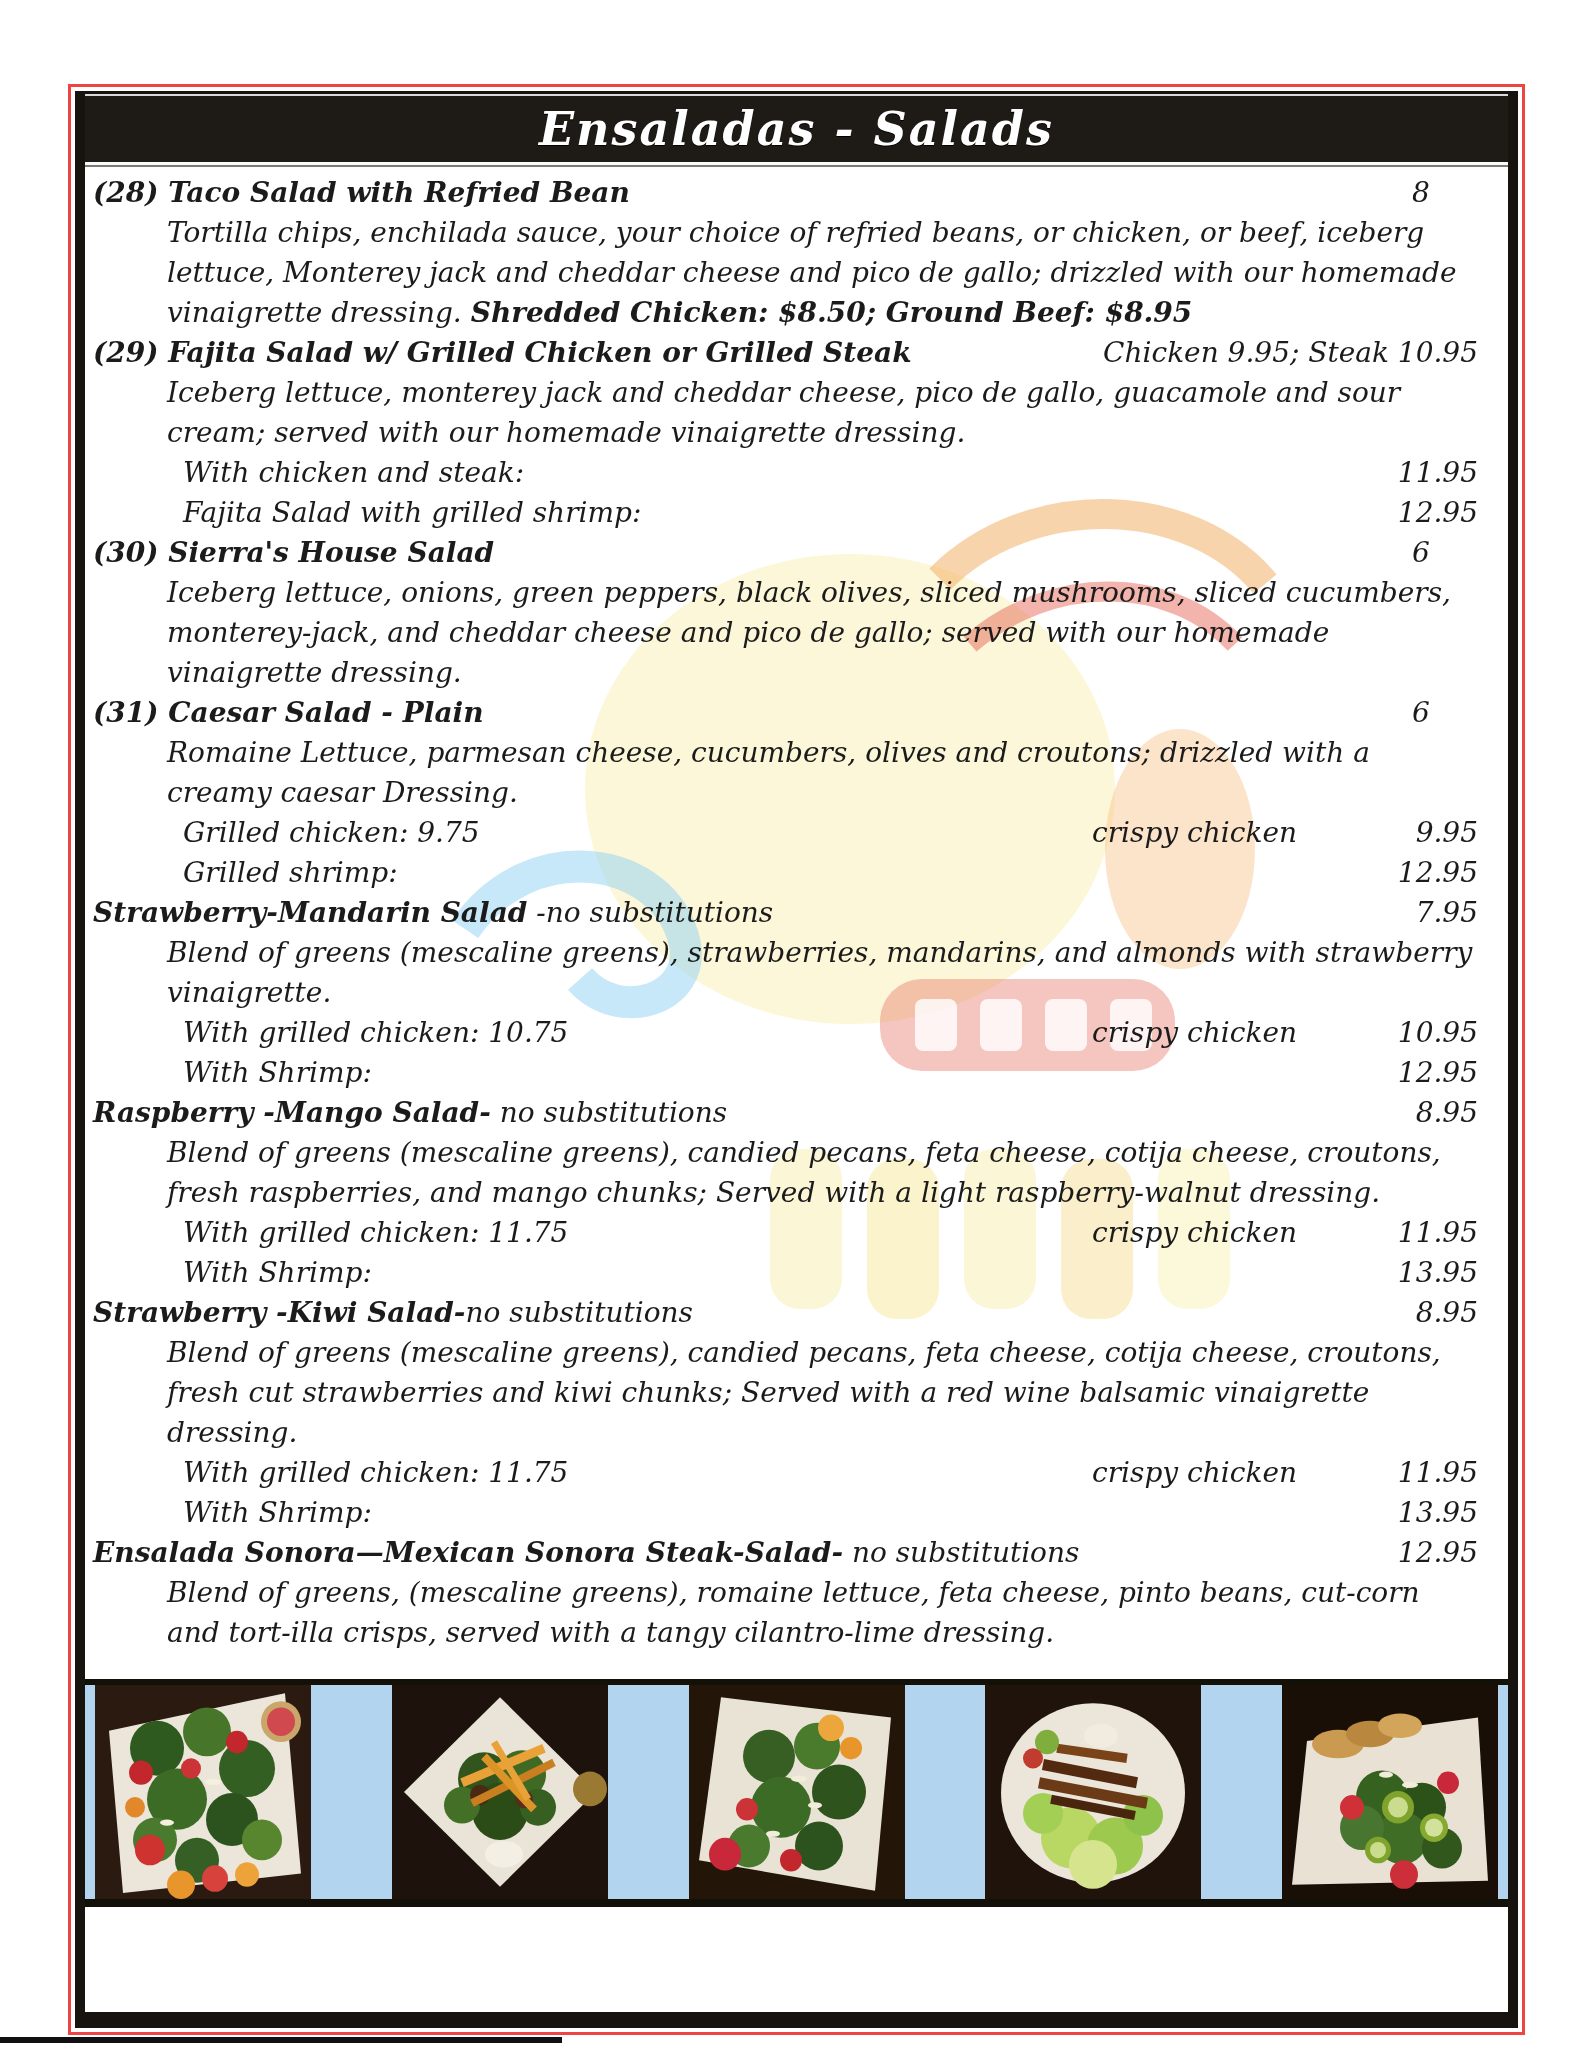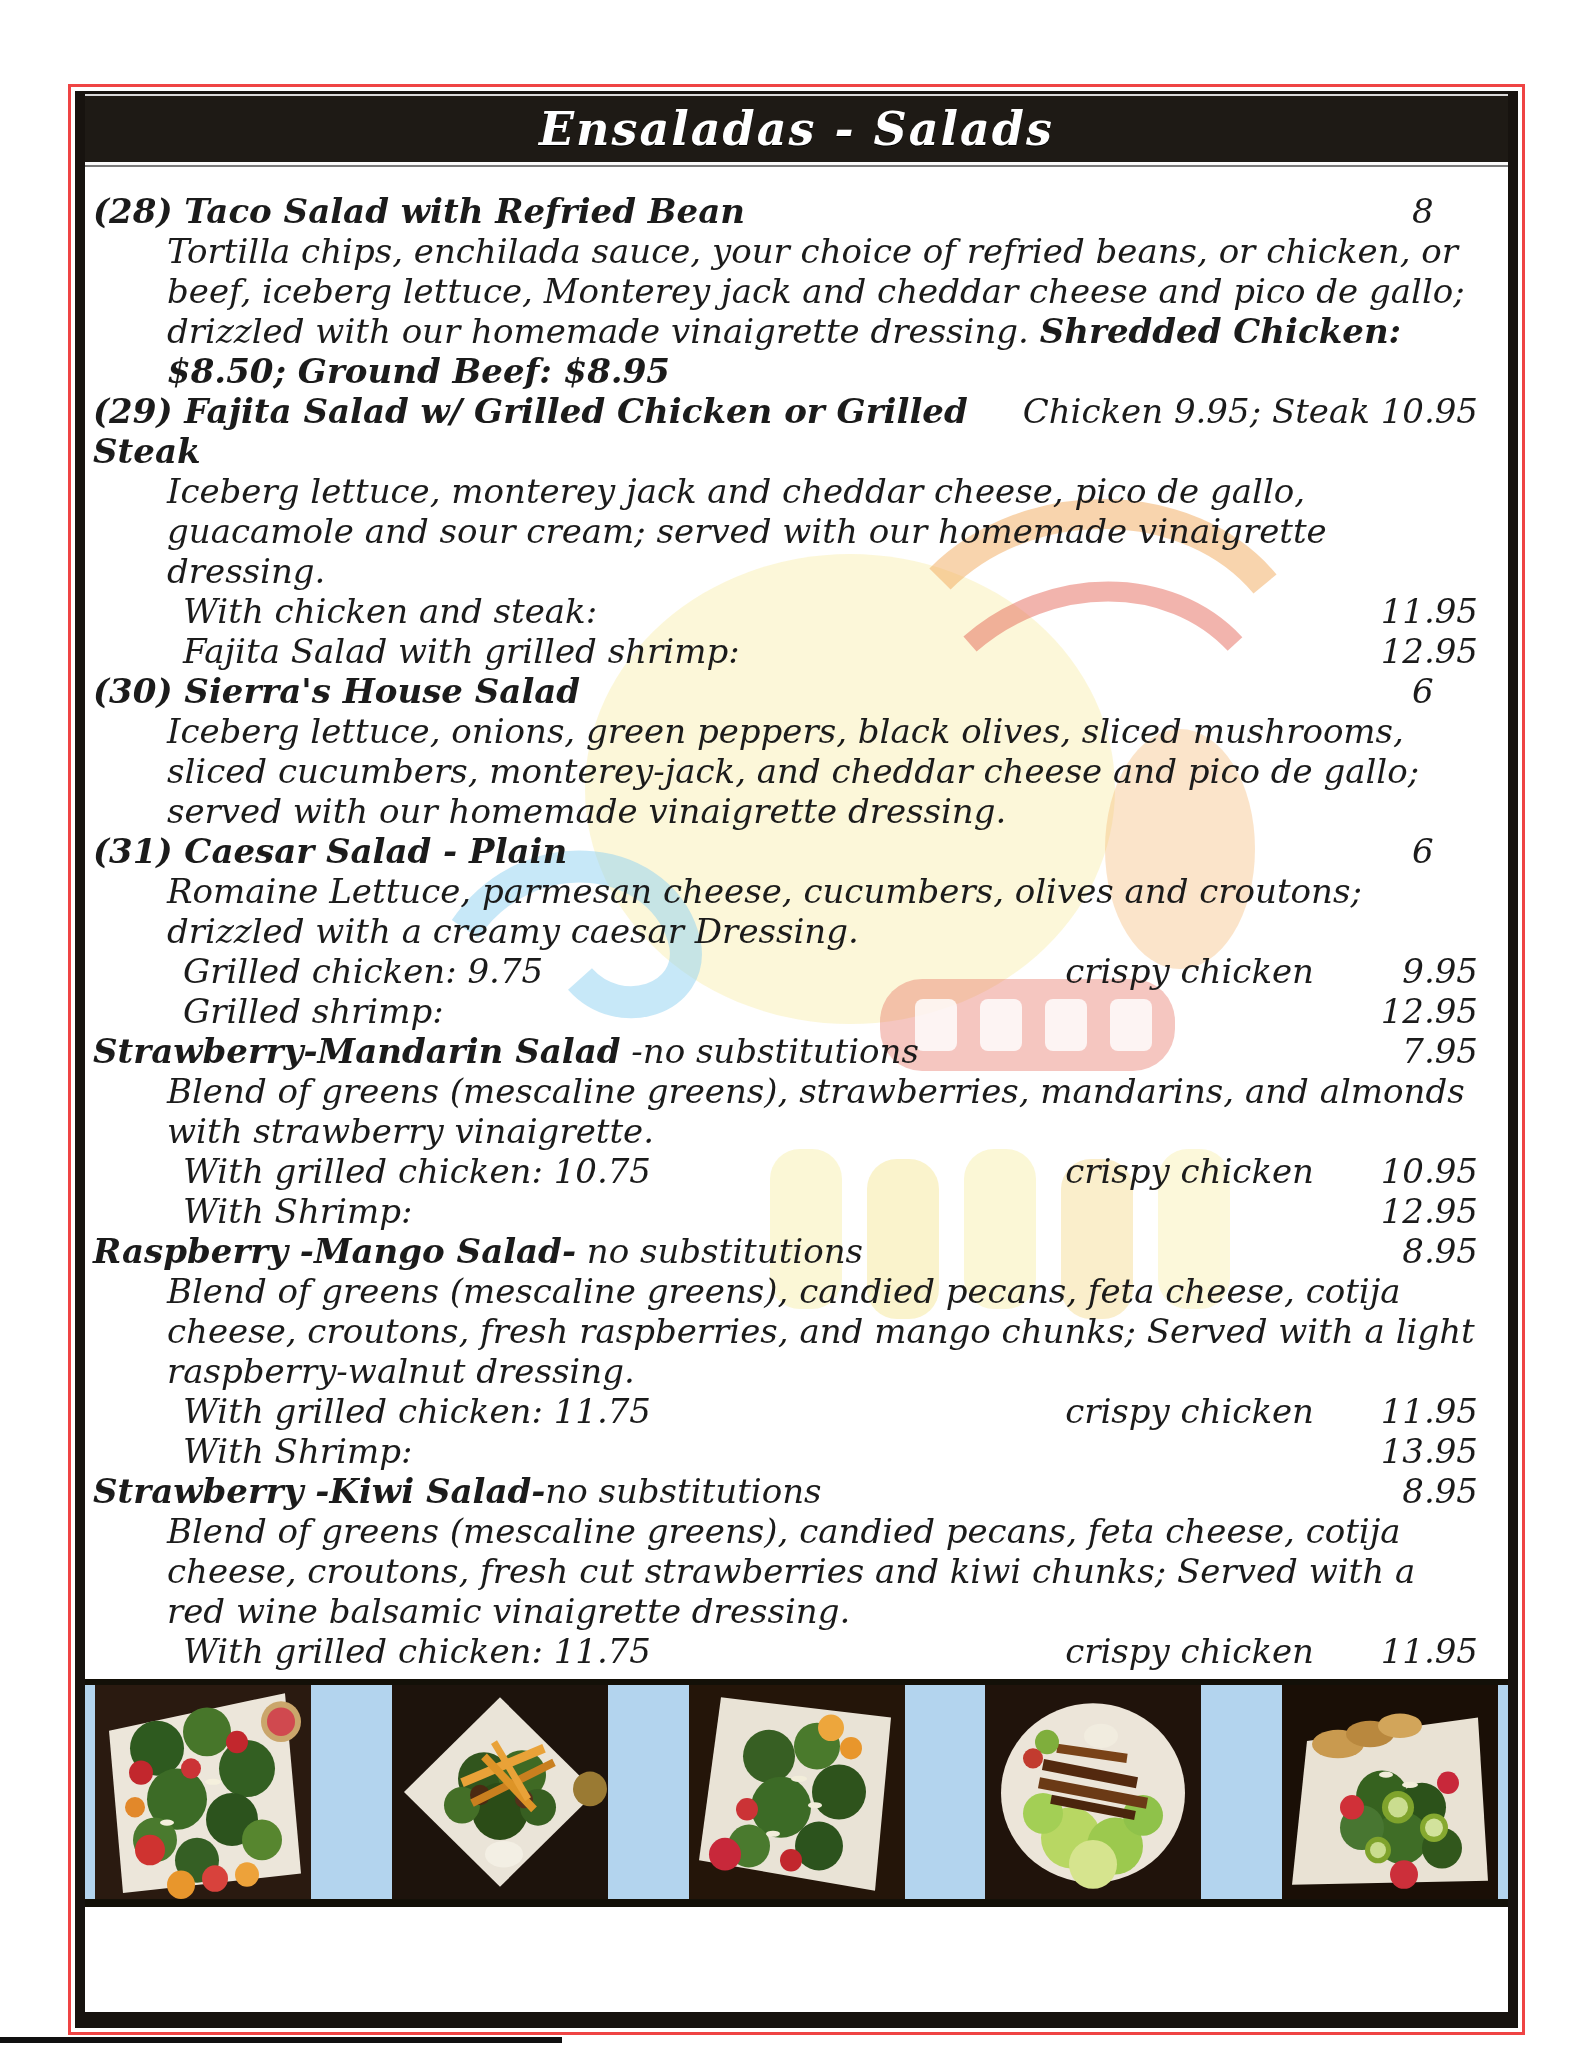--- a/index.html
+++ b/index.html
@@ -15,31 +15,31 @@
 
   
   .header-band{position:relative;z-index:3;height:66px;background:#1e1a15;
                border-top:2px solid #d9d9d9;border-bottom:3px solid #fafafa;
                box-shadow:0 2px 0 #7a7a7a;
                display:flex;align-items:center;justify-content:center;}
   .header-title{color:#ffffff;font-size:46px;font-style:italic;font-weight:700;
                 letter-spacing:2px;text-shadow:0 1px 0 #000;}
 
   
-  .content{position:relative;z-index:2;padding:26px 30px 0 8px;
-           font-size:34px;line-height:40px;font-style:italic;}
+  .content{position:relative;z-index:2;padding:8px 30px 0 8px;
+           font-size:28px;line-height:40px;font-style:italic;}
   .item-head{display:flex;align-items:baseline;}
   .item-name{flex:1 1 auto;}
   .item-name b{font-weight:700;}
   .nm-note{font-weight:400;}
   .price{flex:0 0 122px;text-align:right;white-space:nowrap;box-sizing:border-box;}
   .price.single{text-align:left;padding-left:56px;}
   .price-note{flex:0 0 auto;white-space:nowrap;text-align:right;}
   .item-desc{margin-left:74px;}
-  .opt-row{display:flex;align-items:flex-start;margin-left:90px;}
+  .opt-row{display:flex;align-items:flex-start;margin-left:90px;gap:17px;}
   .opt-label{flex:1 1 auto;}
   .opt-mid{flex:0 0 auto;margin-right:42px;}
 
   
   .watermark{position:absolute;left:295px;top:365px;width:920px;height:860px;
              z-index:0;pointer-events:none;}
 
   
   .photo-strip{position:absolute;left:0;right:0;bottom:105px;height:228px;
                z-index:3;background:#b3d4ee;

